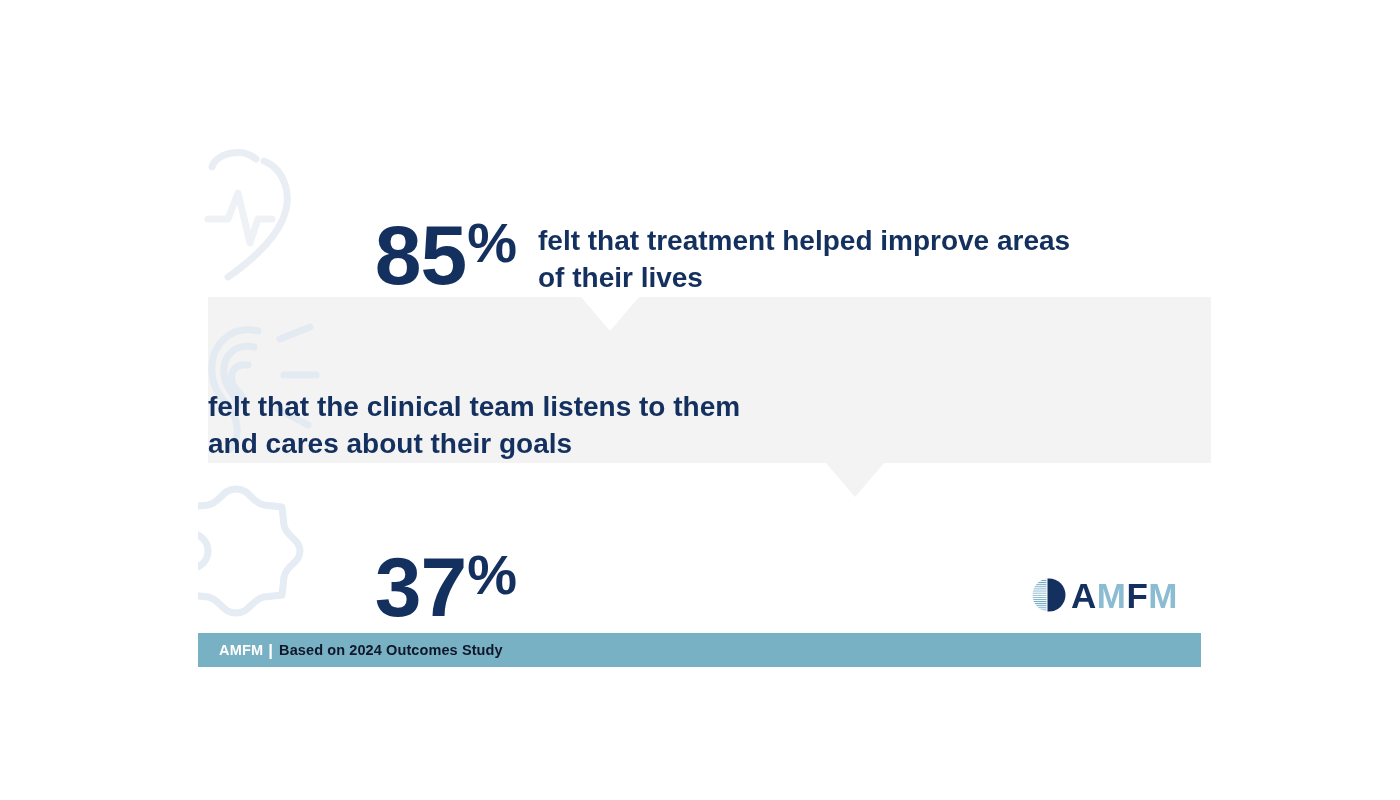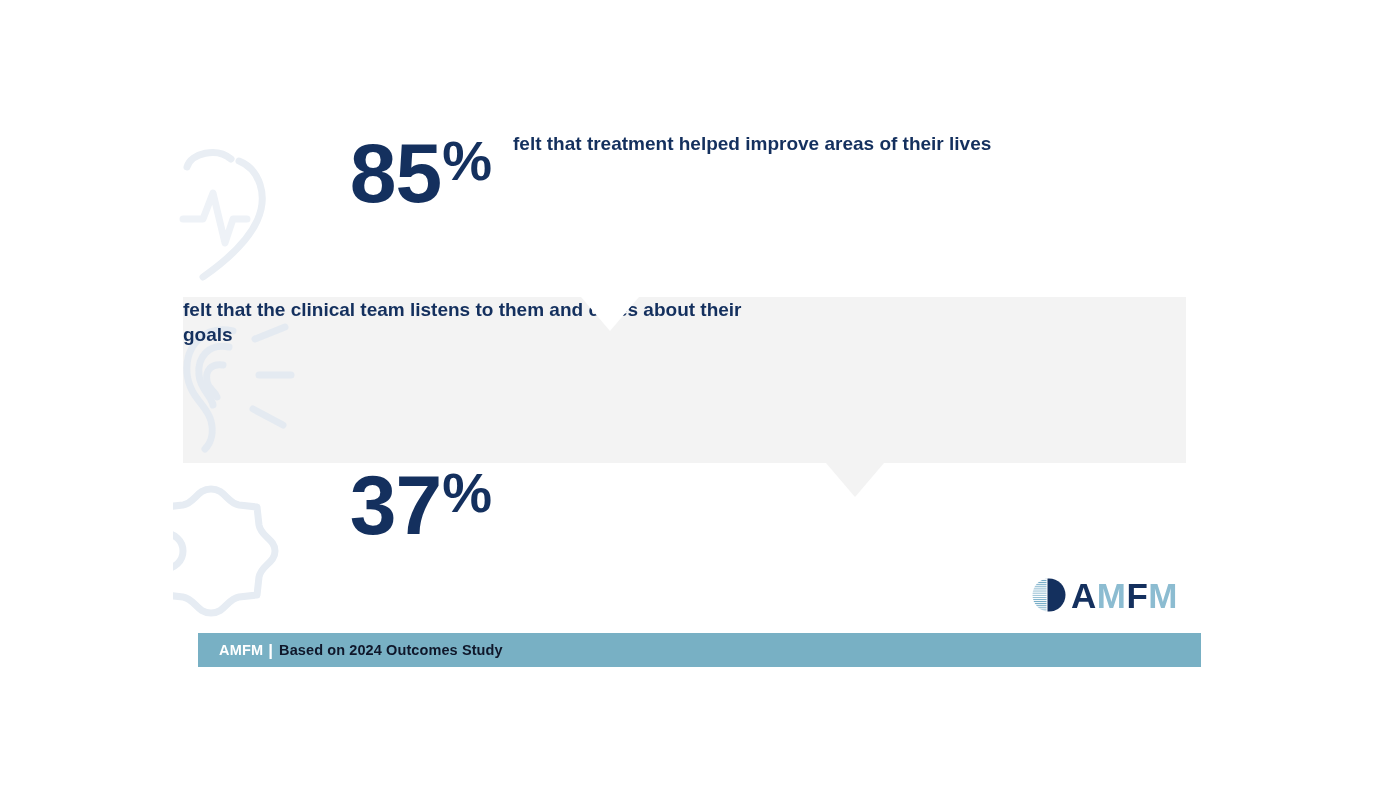--- a/index.html
+++ b/index.html
@@ -18,25 +18,25 @@
   .canvas {
     position: relative;
     width: 1400px;
     height: 800px;
     background: #ffffff;
   }
 
   
   .stat-row {
     position: absolute;
-    left: 183px;
+    left: 208px;
     width: 1003px;
     height: 166px;
     display: flex;
-    align-items: flex-start;
+    align-items: flex-end;
   }
   #row-0 { top: 131px; }
   #row-1 { top: 297px; background: #f3f3f3; }
   #row-2 { top: 463px; }
 
   
   .watermark {
     position: absolute;
     left: -10px;
     top: 50%;
@@ -69,21 +69,21 @@
     letter-spacing: -1px;
     margin-left: 1px;
   }
 
   
   .caption {
     position: relative;
     z-index: 2;
     color: #14305e;
     font-weight: 700;
-    font-size: 19px;
+    font-size: 28px;
     line-height: 1.32;
     max-width: 560px;
   }
 
   
   .notch {
     position: absolute;
     width: 0;
     height: 0;
     border-left: 29px solid transparent;

